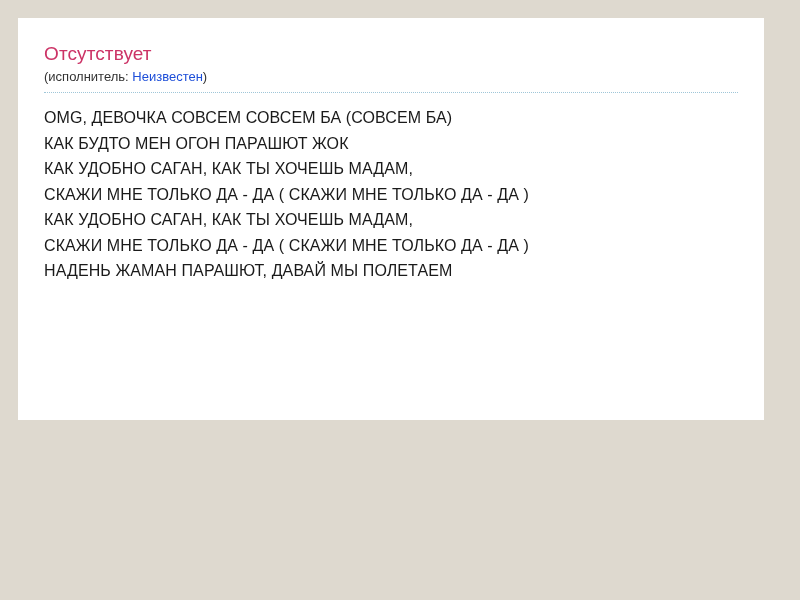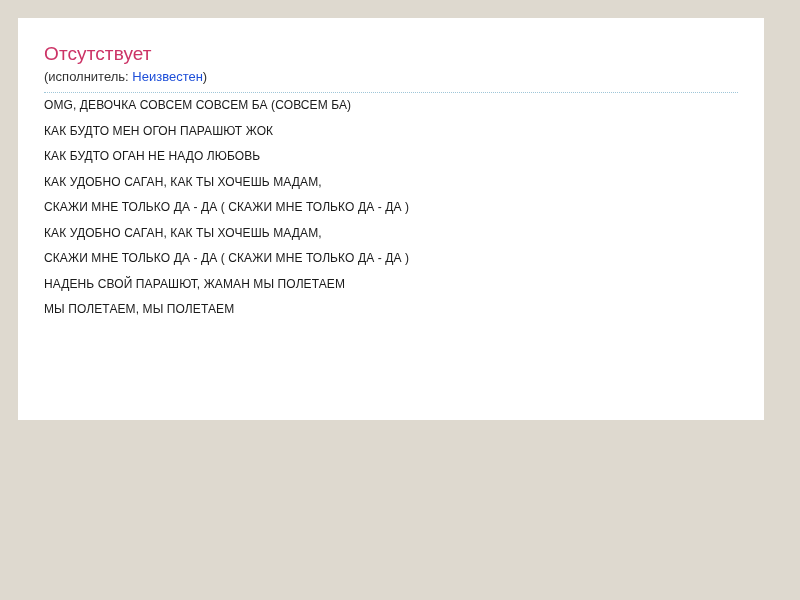--- a/index.html
+++ b/index.html
@@ -45,21 +45,22 @@
   #artist-line {
     font-size: 13px;
     color: #333333;
     line-height: 16px;
   }
   #artist-link {
     color: #1d4ed8;
     text-decoration: none;
   }
   #lyrics {
-    font-size: 12px;
+    margin-top: 12px;
+    font-size: 16px;
     line-height: 25.5px;
     color: #1a1a1a;
     letter-spacing: 0.1px;
   }
   .lyric-line {
     white-space: pre;
   }
 </style>
 </head>
 <body>
@@ -69,24 +70,22 @@
   <div id="card">
 
     <div id="card-header">
       <h1 id="song-title">Отсутствует</h1>
       <div id="artist-line"><span>(исполнитель: </span><a id="artist-link" href="#">Неизвестен</a><span>)</span></div>
     </div>
 
     <div id="lyrics">
       <div class="lyric-line">OMG, ДЕВОЧКА СОВСЕМ СОВСЕМ БА (СОВСЕМ БА)</div>
       <div class="lyric-line">КАК БУДТО МЕН ОГОН ПАРАШЮТ ЖОК</div>
-      <div class="lyric-line">КАК БУДТО ОГАН НЕ НАДО ЛЮБОВЬ</div>
       <div class="lyric-line">КАК УДОБНО САГАН, КАК ТЫ ХОЧЕШЬ МАДАМ,</div>
       <div class="lyric-line">СКАЖИ МНЕ ТОЛЬКО ДА - ДА ( СКАЖИ МНЕ ТОЛЬКО ДА - ДА )</div>
       <div class="lyric-line">КАК УДОБНО САГАН, КАК ТЫ ХОЧЕШЬ МАДАМ,</div>
       <div class="lyric-line">СКАЖИ МНЕ ТОЛЬКО ДА - ДА ( СКАЖИ МНЕ ТОЛЬКО ДА - ДА )</div>
-      <div class="lyric-line">НАДЕНЬ СВОЙ ПАРАШЮТ, ЖАМАН МЫ ПОЛЕТАЕМ</div>
-      <div class="lyric-line">МЫ ПОЛЕТАЕМ, МЫ ПОЛЕТАЕМ</div>
+      <div class="lyric-line">НАДЕНЬ ЖАМАН ПАРАШЮТ, ДАВАЙ МЫ ПОЛЕТАЕМ</div>
     </div>
 
   </div>
 
 </div>
 
 </body></html>

